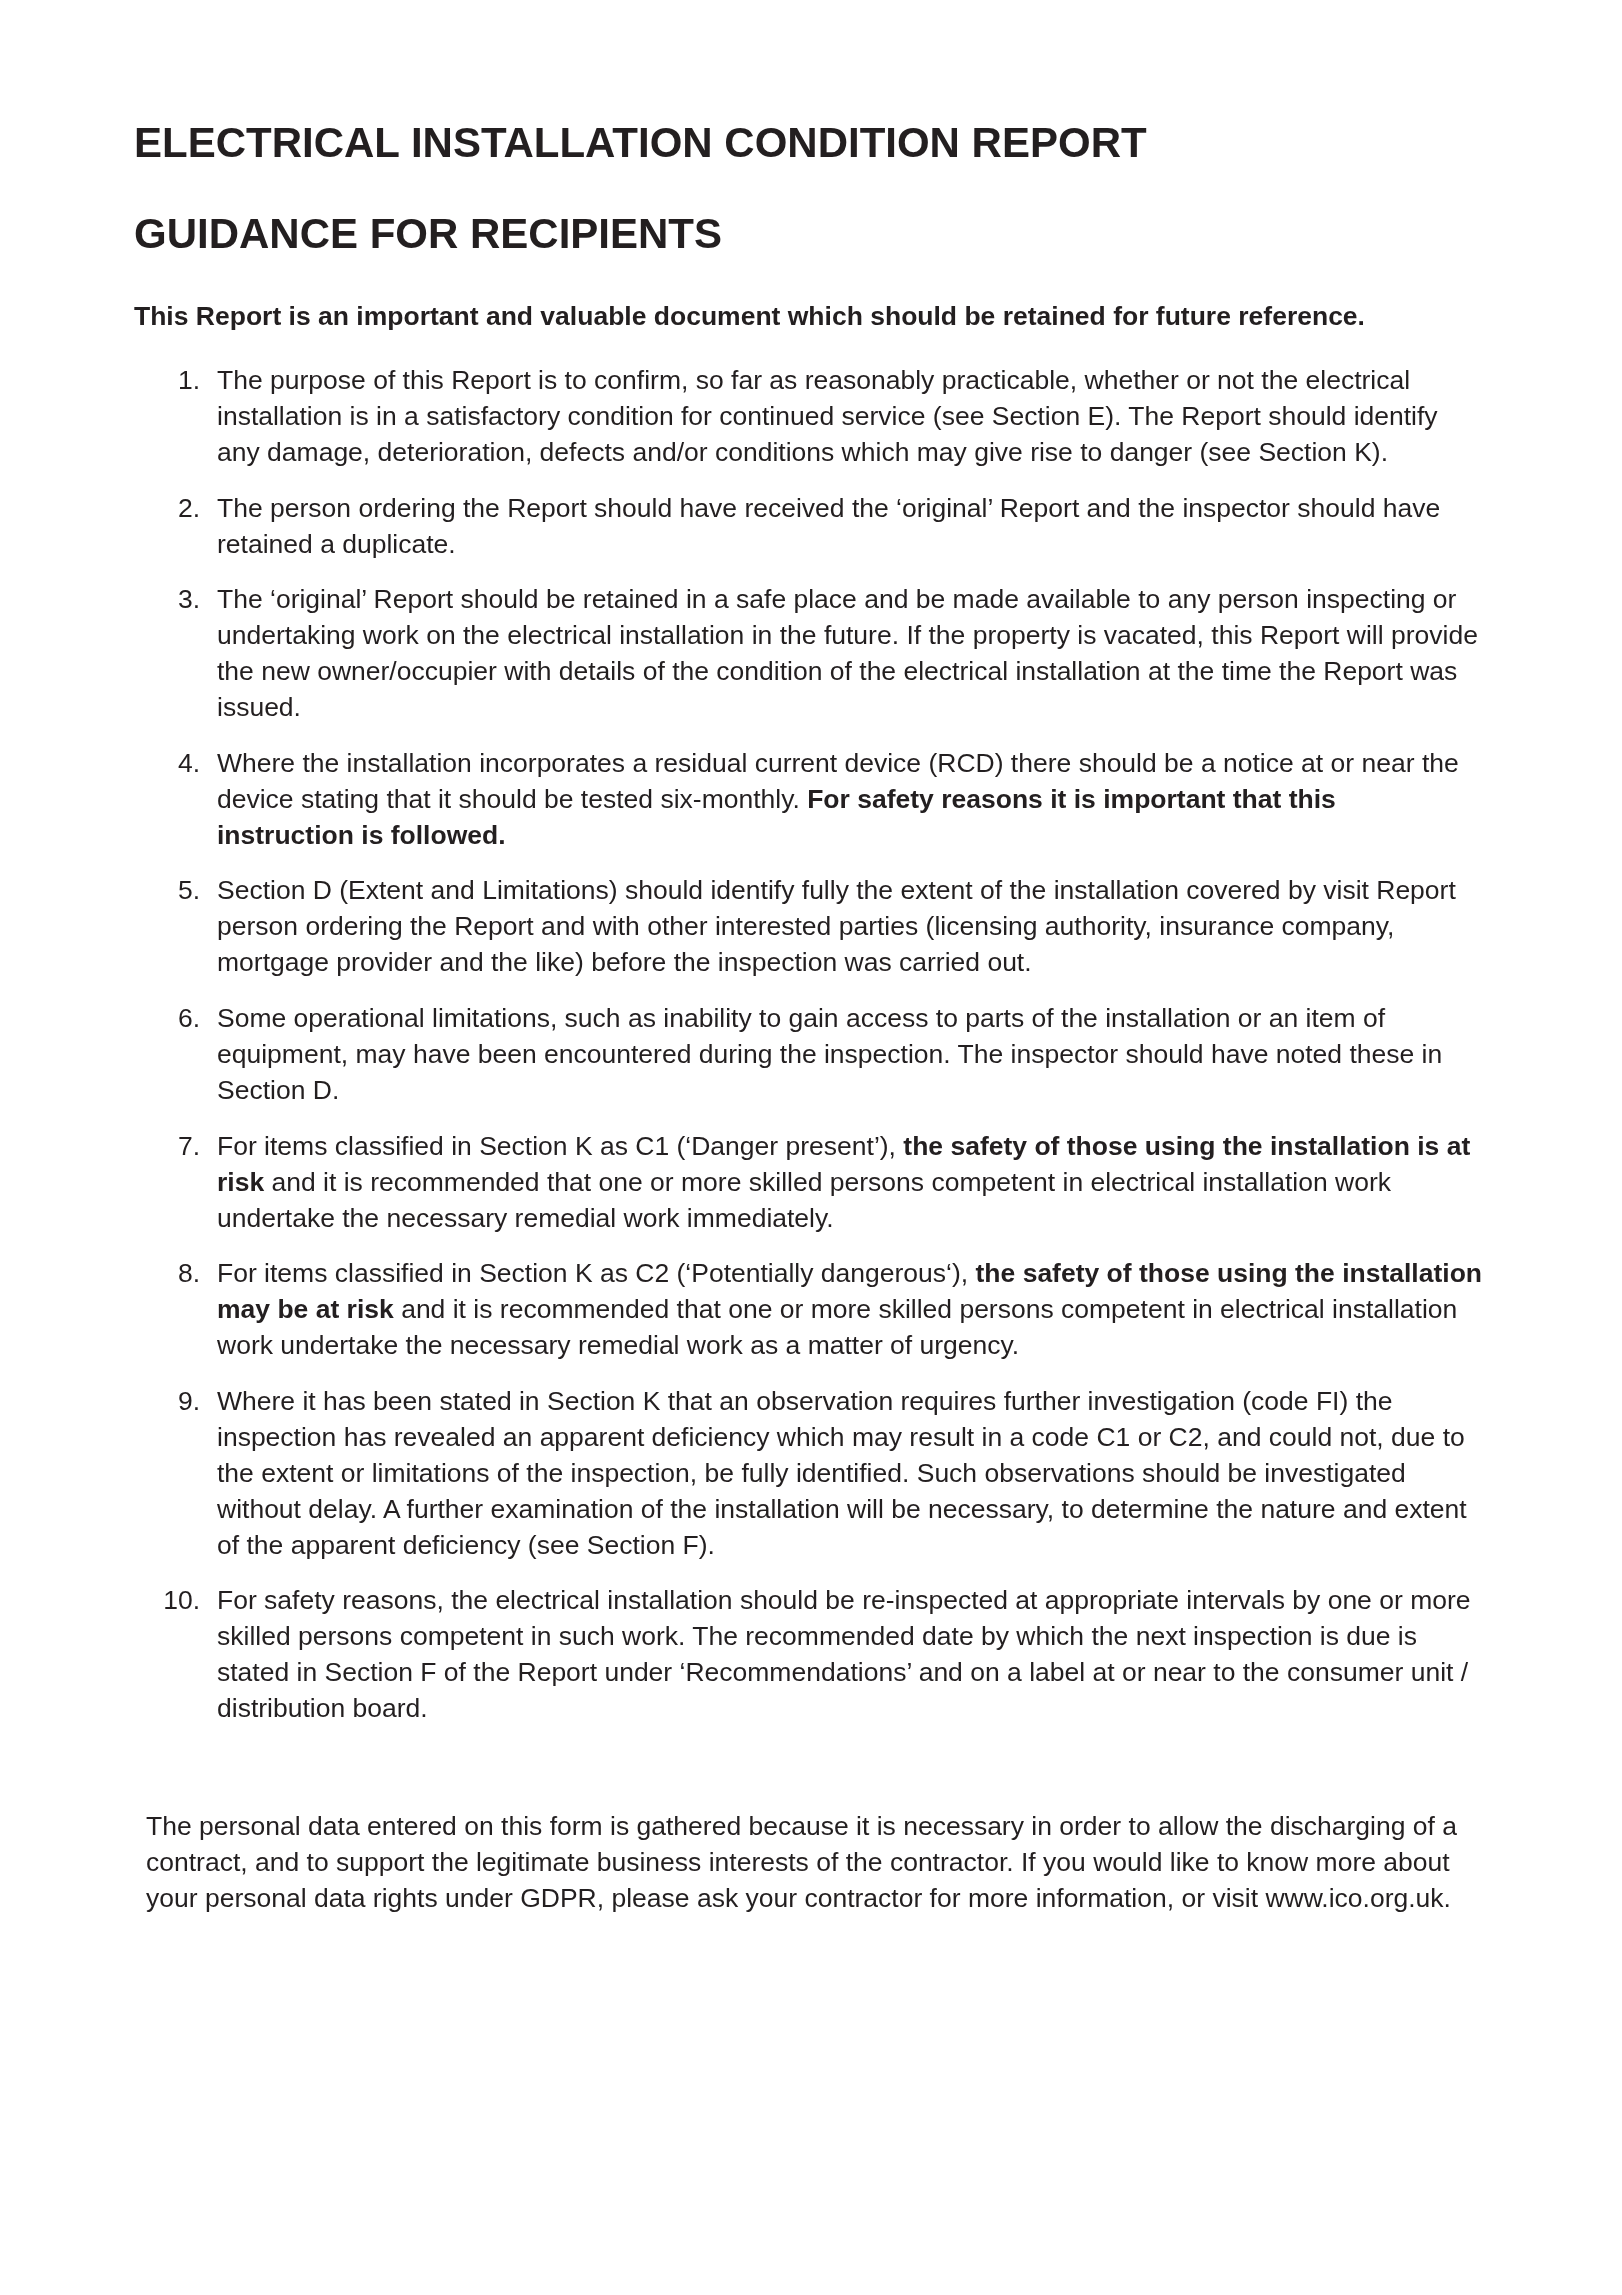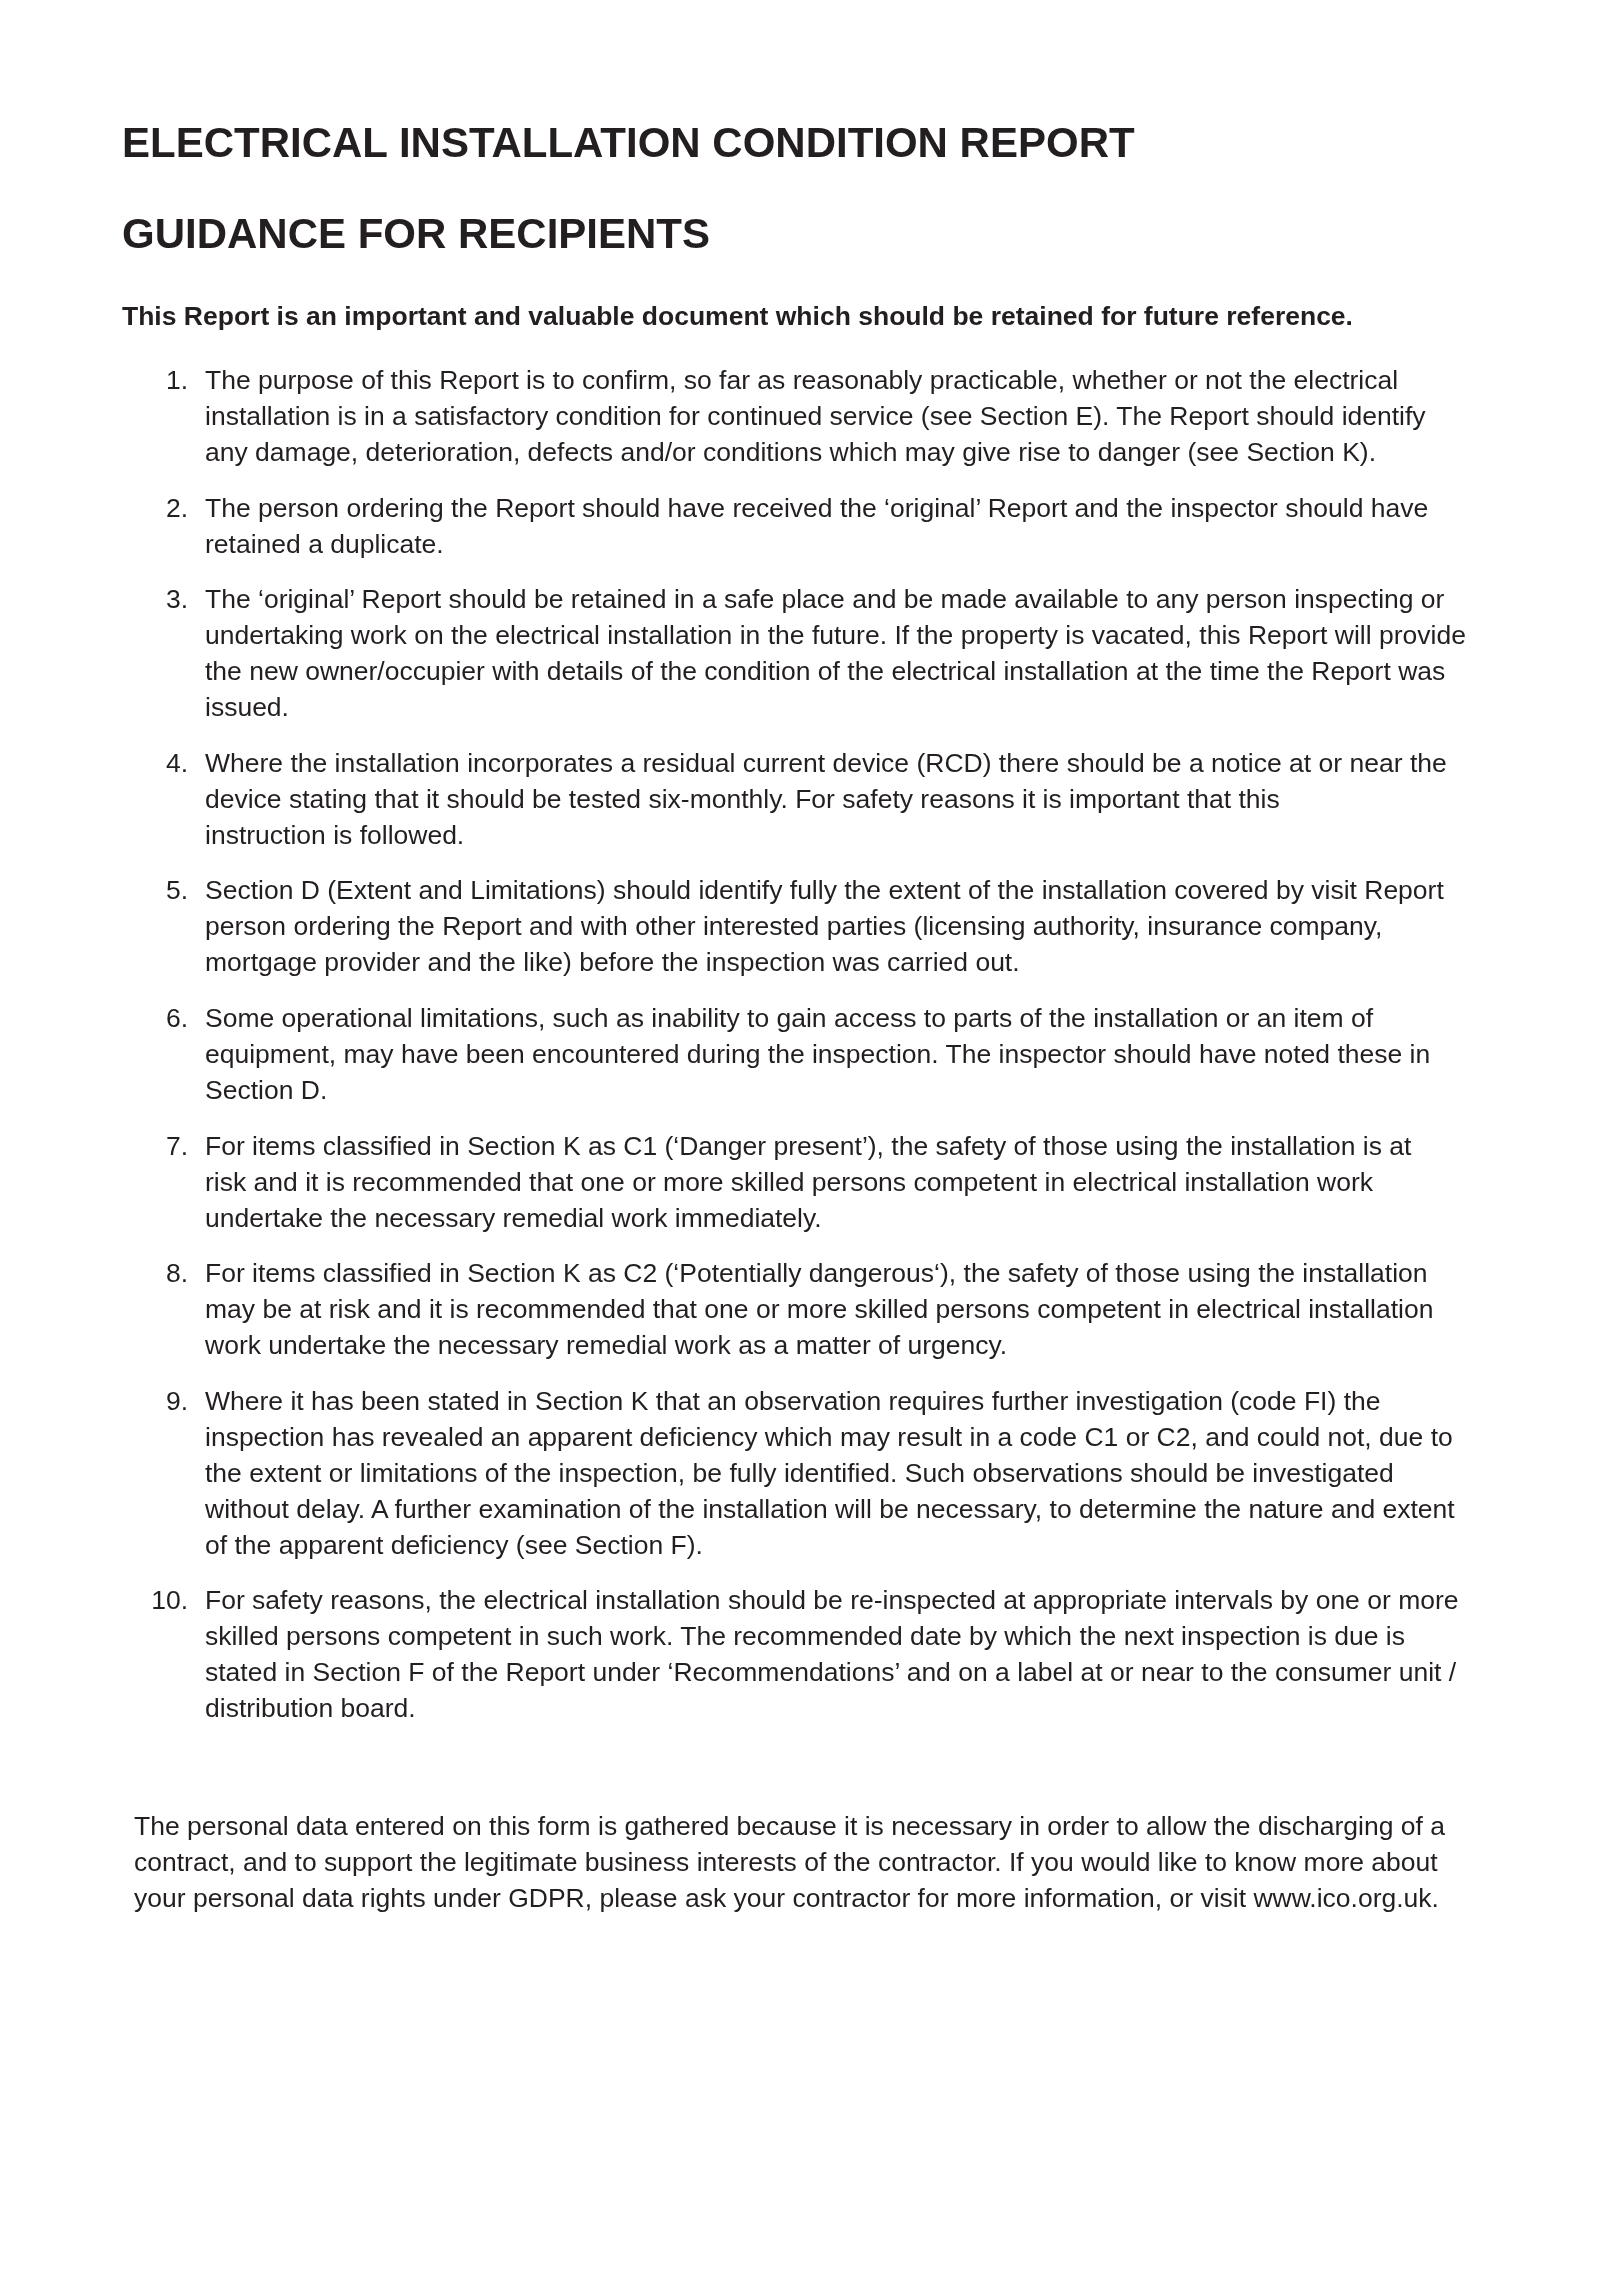--- a/index.html
+++ b/index.html
@@ -1,21 +1,21 @@
 <!DOCTYPE html>
 <html style="font-size:10.5px"><head>
 <meta charset="utf-8">
 <style>
   html, body { margin: 0; padding: 0; background: #ffffff; }
   body {
     width: 1622px; height: 2295px; position: relative; overflow: hidden;
     font-family: "Liberation Sans", "DejaVu Sans", sans-serif;
     color: #231f20;
   }
-  .page { position: absolute; left: 0; top: 0; width: 1588px; height: 2295px; }
+  .page { position: absolute; left: 12px; top: 0; width: 1588px; height: 2295px; }
   .title {
     position: absolute; left: 122px; top: 118px;
     font-size: 42px; font-weight: bold; letter-spacing: 0px; line-height: 50px;
     margin: 0; white-space: nowrap;
   }
   .subtitle {
     position: absolute; left: 122px; top: 209px;
     font-size: 42px; font-weight: bold; line-height: 50px;
     margin: 0; white-space: nowrap;
   }
@@ -25,21 +25,21 @@
     margin: 0; white-space: nowrap;
   }
   .list { position: absolute; left: 0; top: 362px; width: 1622px; margin: 0; padding: 0; list-style: none; }
   .item { position: relative; margin: 0 0 19.6px 0; padding: 0; }
   .num {
     position: absolute; left: 122px; width: 66px; text-align: right;
     font-size: 26.5px; line-height: 36px; top: 0;
   }
   .body { margin-left: 205px; }
   .line { display: block; font-size: 26.5px; line-height: 36px; white-space: nowrap; }
-  .b { font-weight: normal; text-align: center; }
+  .b { font-weight: bold; text-align: center; }
   .footer { position: absolute; left: 122px; top: 1796px; margin: 12px; }
 </style>
 </head>
 <body>
 
 <div class="page">
   <h1 class="title">ELECTRICAL INSTALLATION CONDITION REPORT</h1>
   <h2 class="subtitle">GUIDANCE FOR RECIPIENTS</h2>
   <p class="lead">This Report is an important and valuable document which should be retained for future reference.</p>
 

